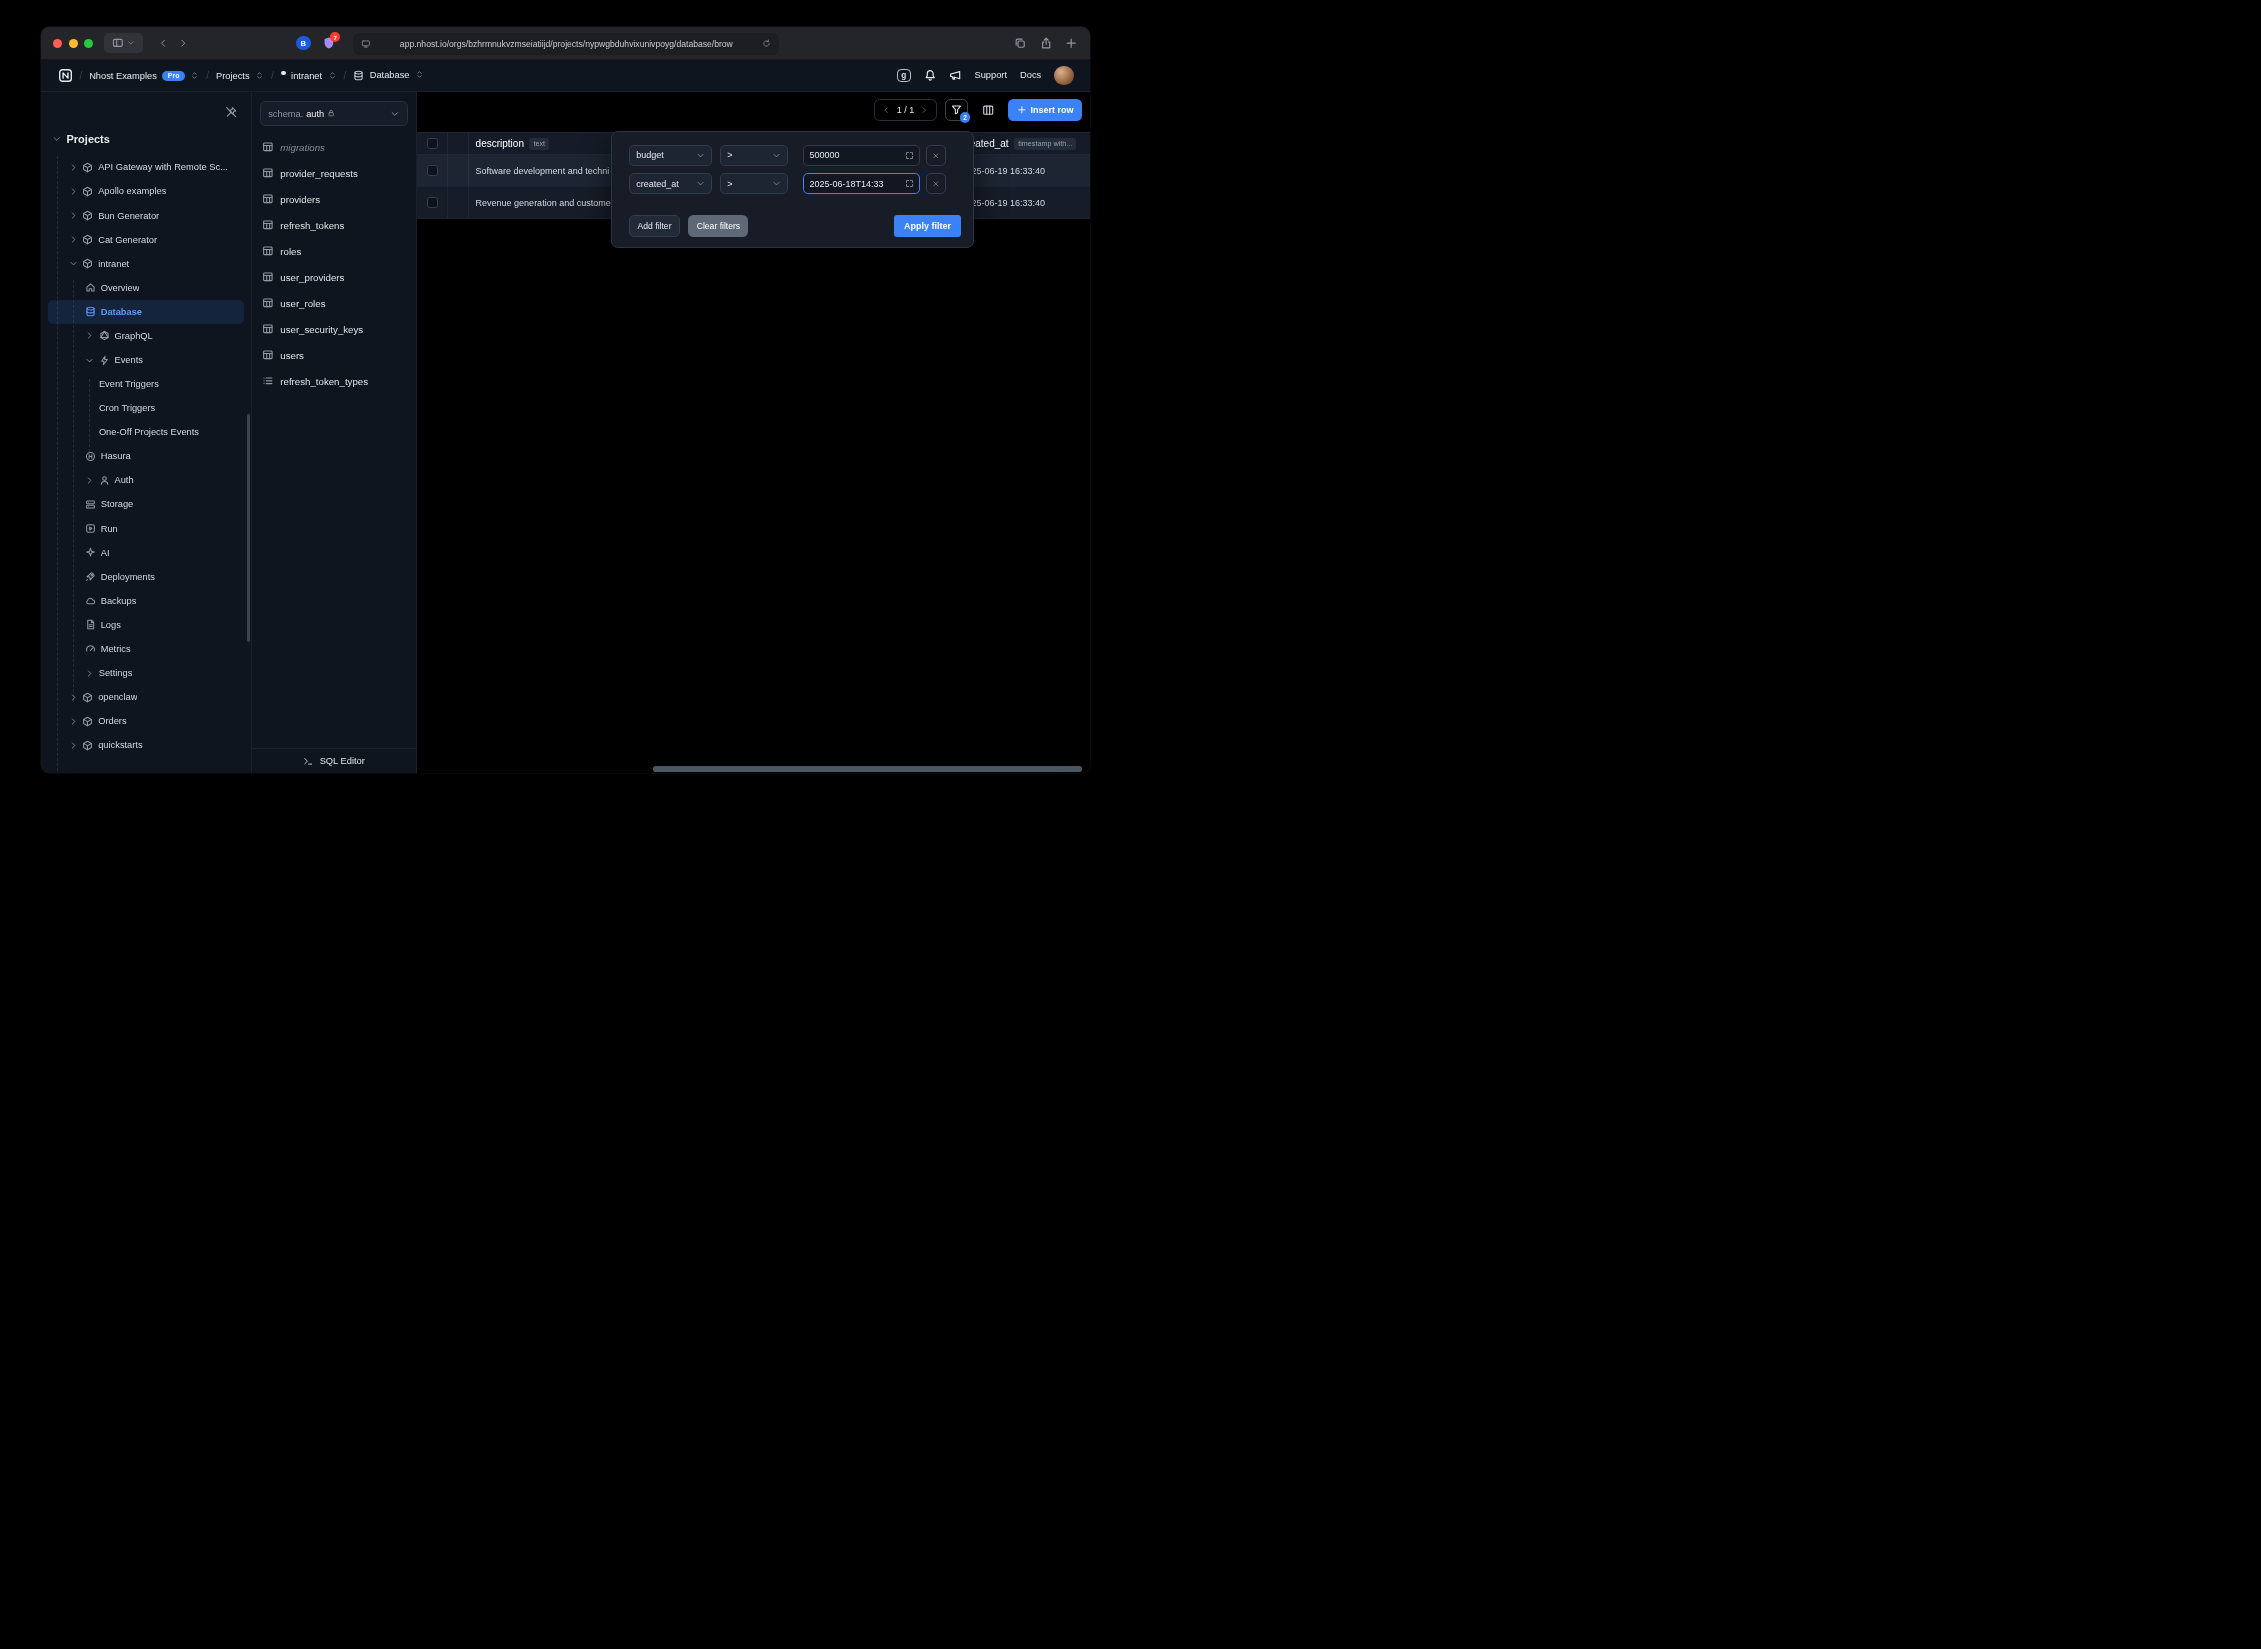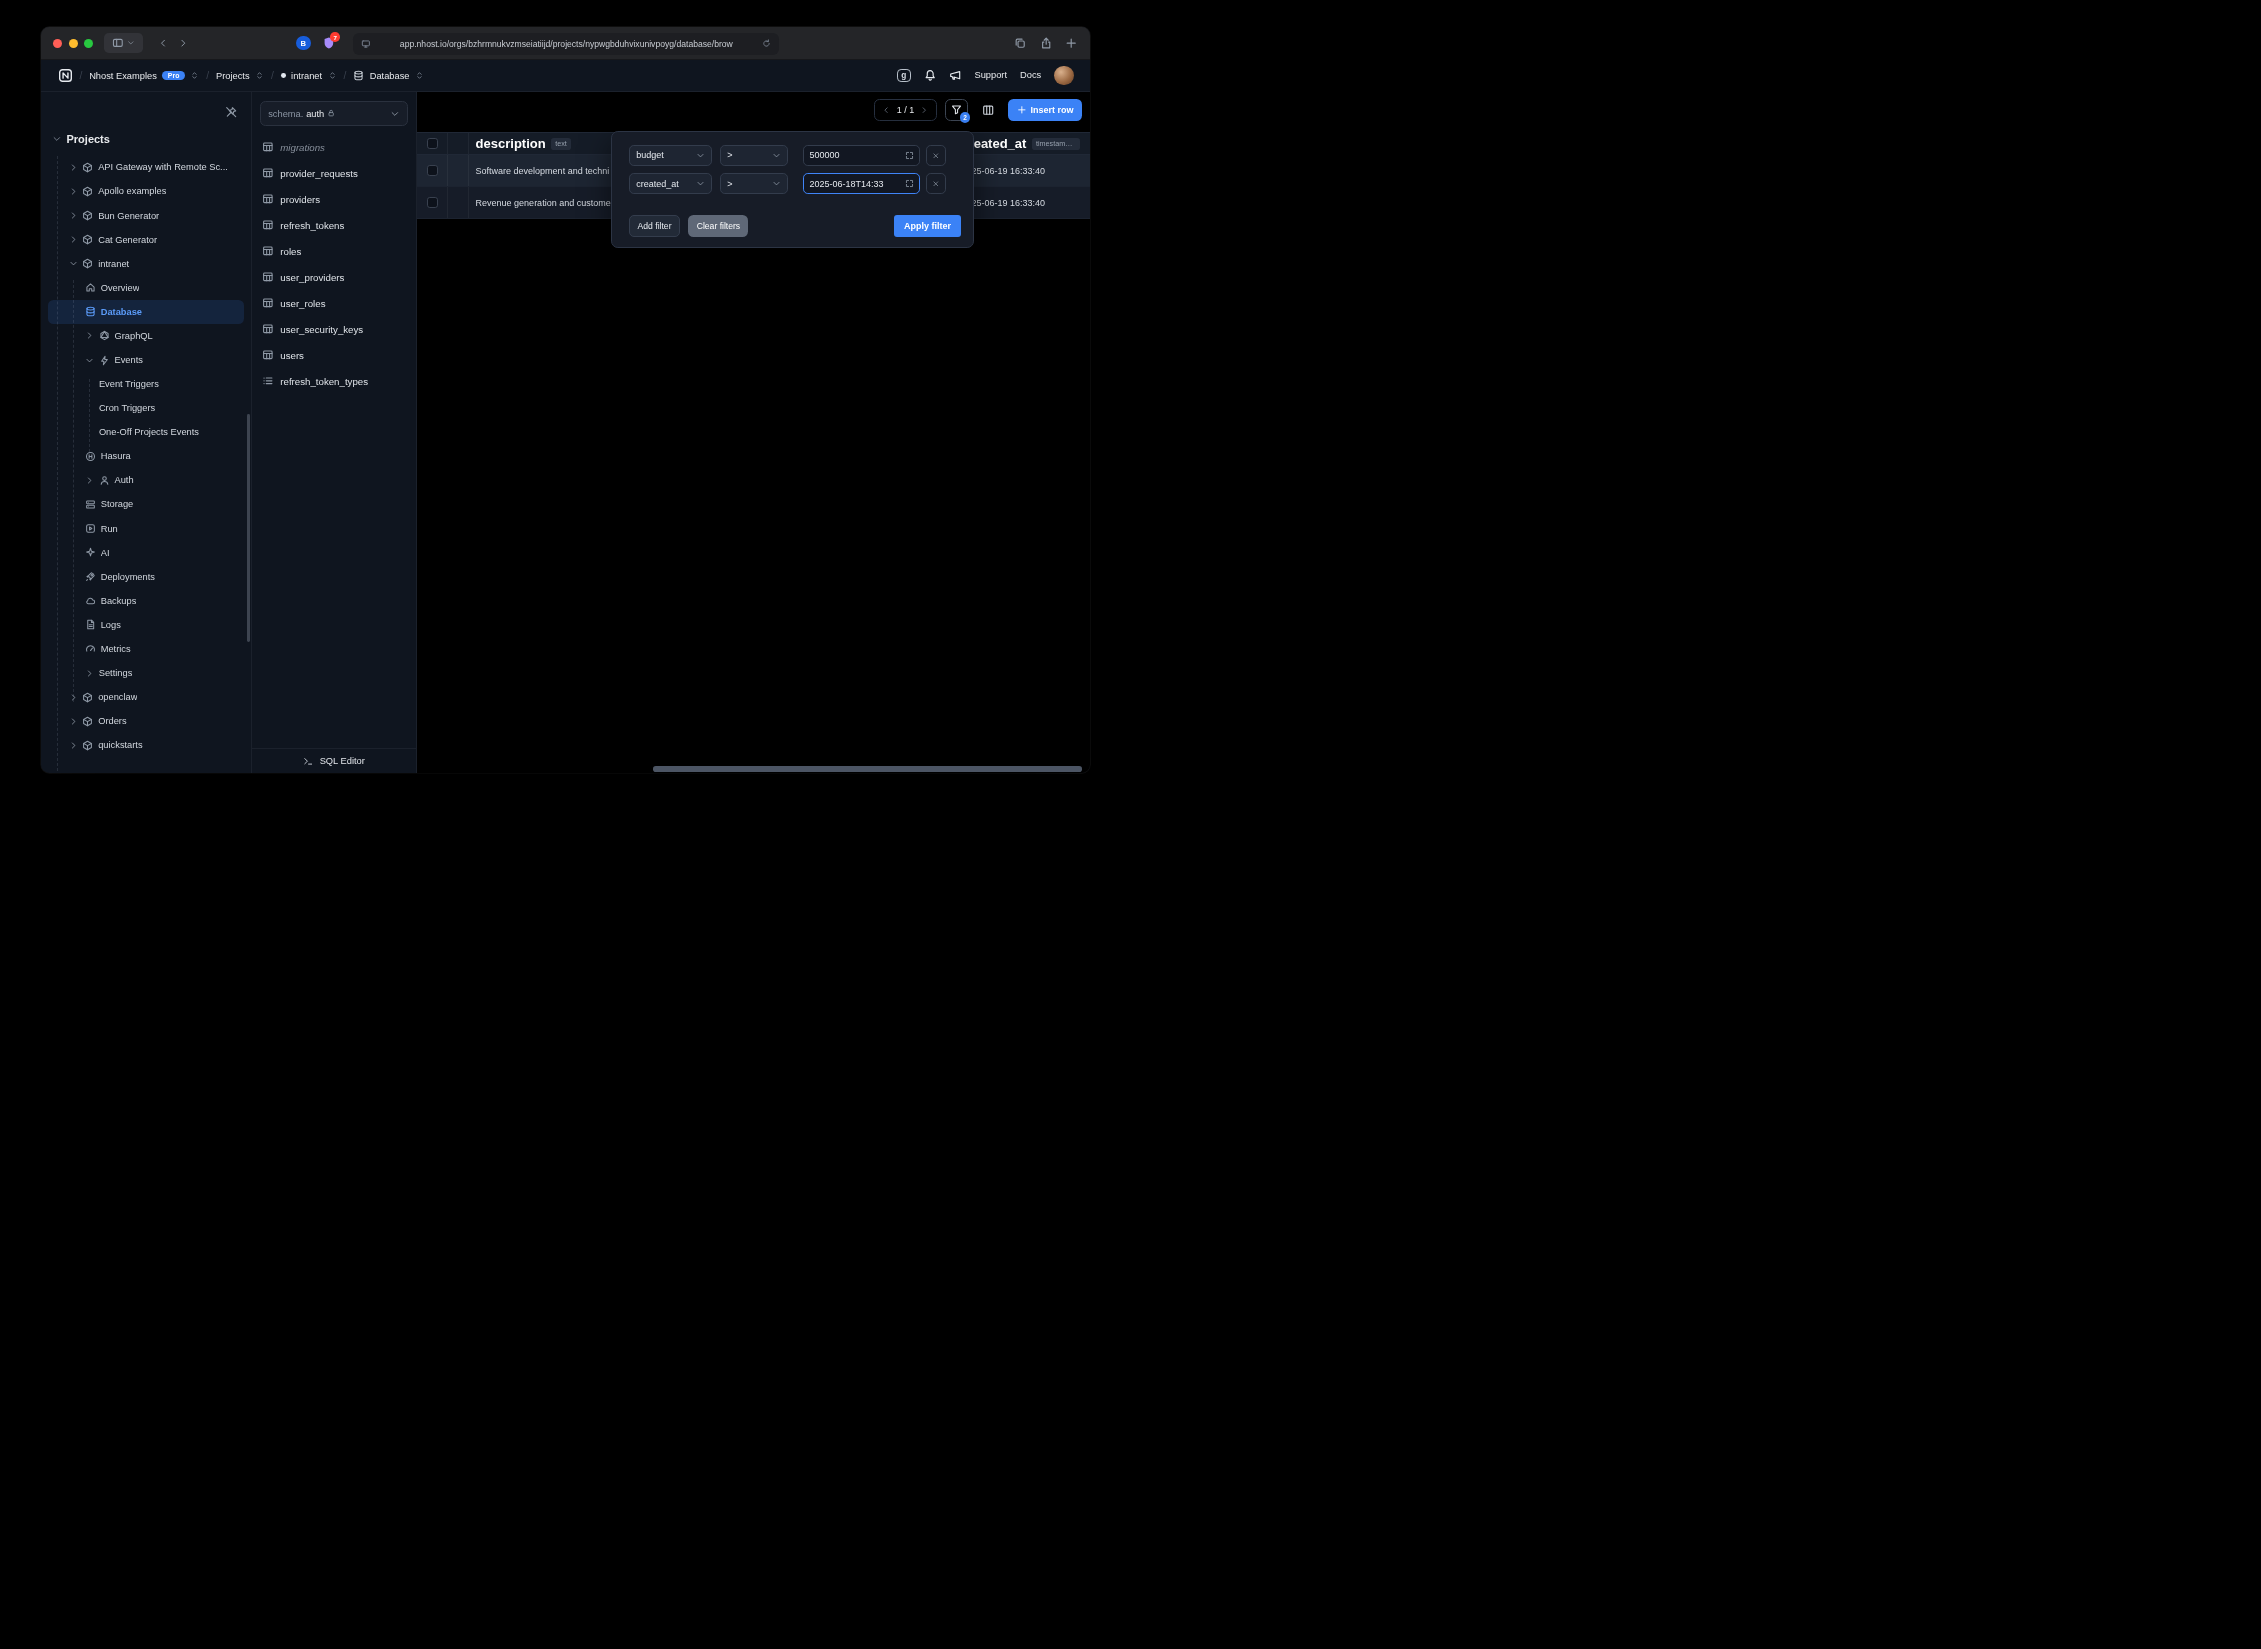--- a/index.html
+++ b/index.html
@@ -24,21 +24,21 @@
   .ext-badge{position:absolute;top:-3.4px;right:-4.1px;min-width:9.7px;height:9.7px;border-radius:4.8px;background:#ff3b30;
     color:#fff;font-size:6.2px;font-weight:700;display:flex;align-items:center;justify-content:center;padding:0 2.1px}
   .urlbar{position:absolute;left:312px;top:5.5px;width:426px;height:22px;background:#1d1e22;border-radius:6.2px;
     display:flex;align-items:center;padding:0 8.3px;color:#c9cdd3;font-size:8.6px}
   .urlbar .url{margin:0 auto;white-space:nowrap;overflow:hidden}
   .chrome-right{position:absolute;right:12.4px;display:flex;align-items:center;gap:13px;color:#b8bdc4}
   
   .app-header{height:32px;display:flex;align-items:center;padding:0 16.5px;gap:6.9px;
     background:#0f151f;border-bottom:0.7px solid #1b212c;font-size:9.3px}
   .slash{color:#39414e;font-size:10.3px}
-  .crumb{display:flex;align-items:center;gap:5.5px;color:#e8eaed;font-weight:500}
+  .crumb{display:flex;gap:5.5px;color:#e8eaed;font-weight:500}
   .badge-pro{background:#3b82f6;color:#fff;font-size:6.9px;font-weight:700;padding:1.4px 5.5px;border-radius:689px}
   .status-dot{width:4.8px;height:4.8px;border-radius:50%;background:#e2e8f0}
   .hdr-right{margin-left:auto;display:flex;align-items:center;gap:13px}
   .hdr-link{color:#e8eaed;font-weight:500}
   .fb-icon{width:13.8px;height:13.8px;border:1px solid #b9c1cb;border-radius:4.1px;color:#d6dbe2;font-size:8.3px;
     font-weight:700;display:flex;align-items:center;justify-content:center}
   .avatar{width:19.3px;height:19.3px;border-radius:50%;
     background:radial-gradient(circle at 35% 32%,#d9b08c,#9c6a44 55%,#6d4427 90%)}
   
   .content{display:flex;height:681px}
@@ -79,21 +79,21 @@
     display:flex;align-items:center;gap:4.1px;padding:0 8.3px;font-family:inherit}
   
   .grid{position:absolute;top:40px;left:0;right:0}
   .thead{height:23.4px;background:#151c27;border-top:0.7px solid #202836;border-bottom:0.7px solid #202836;display:flex}
   .trow{height:32px;display:flex;border-bottom:0.7px solid #1c2330;font-size:9px;color:#d6dbe2}
   .trow.alt1{background:#1d2532}.trow.alt2{background:#161c28}
   .c-check{width:31px;display:flex;align-items:center;justify-content:center;border-right:0.7px solid rgba(255,255,255,.05)}
   .c-spacer{width:20.7px;border-right:0.7px solid rgba(255,255,255,.05)}
   .c-desc{width:483px;display:flex;align-items:center;gap:5.5px;padding:0 6.9px;border-right:0.7px solid rgba(255,255,255,.05);overflow:hidden;white-space:nowrap}
   .c-created{flex:1;display:flex;align-items:center;gap:5.5px;padding:0 9.7px;overflow:hidden;white-space:nowrap}
-  .thead .cname{font-size:13px;font-weight:700;color:#fff}
+  .thead .cname{font-size:10px;font-weight:400;color:#fff}
   .type-pill{background:#242c3a;border-radius:2.8px;padding:1.4px 4.1px;font-size:7.2px;color:#97a1ae;
     max-width:65px;overflow:hidden;text-overflow:ellipsis;white-space:nowrap}
   .cb{width:11px;height:11px;border:1px solid #39414f;border-radius:2.8px;background:#0d121b}
   
   .fpopup{position:absolute;left:194px;top:39px;width:363px;height:117px;background:#171c27;
     border:0.7px solid #2c3444;border-radius:6.9px;box-shadow:0 11px 30px rgba(0,0,0,.55);
     padding:13px 12.4px 0 17px;z-index:30}
   .frow{display:flex;align-items:center;margin-bottom:7.6px}
   .fselect{height:20.7px;background:#1e2532;border:0.7px solid #333c4c;border-radius:4.8px;display:flex;
     align-items:center;padding:0 6.2px;font-size:9px;color:#e5e9ee}

